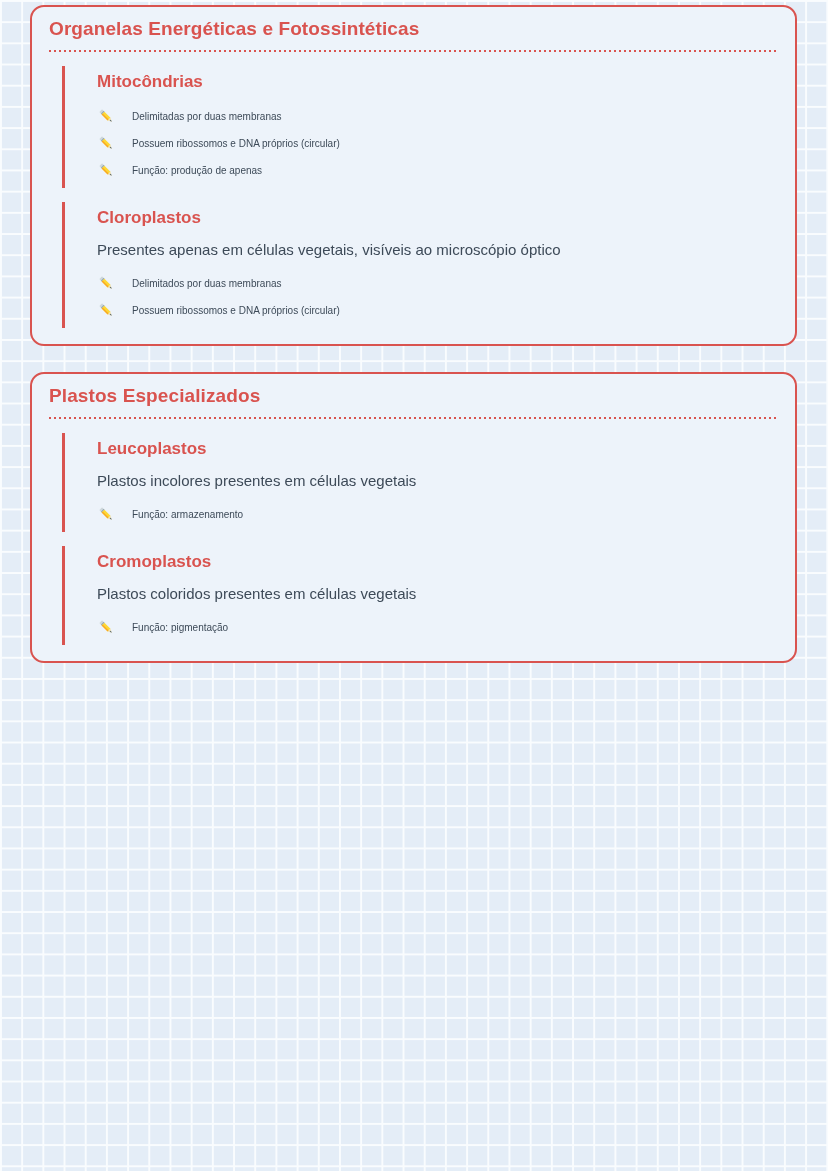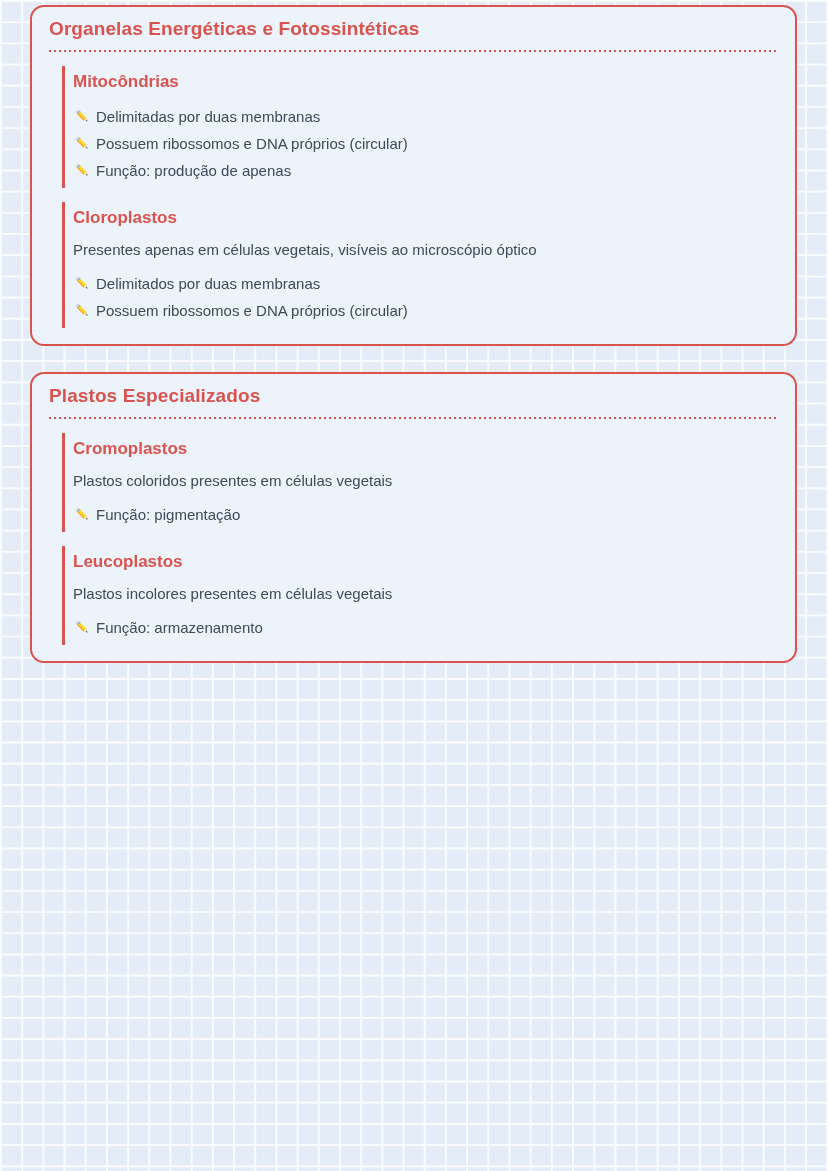--- a/index.html
+++ b/index.html
@@ -42,21 +42,21 @@
   .dotted-divider {
     height: 2px;
     margin-top: 8px;
     background-image: repeating-linear-gradient(90deg,
       #d9534f 0, #d9534f 2px, rgba(0,0,0,0) 2px, rgba(0,0,0,0) 5px);
   }
 
   .section {
     border-left: 3px solid #d9534f;
     margin: 14px 0 0 13px;
-    padding: 2px 0 4px 8px;
+    padding: 2px 0 4px 32px;
   }
 
   .section-heading {
     color: #d9534f;
     font-size: 17px;
     font-weight: bold;
     line-height: 23px;
     margin: 2px 0 10px 0;
   }
 
@@ -65,24 +65,24 @@
     font-size: 15px;
     line-height: 21px;
     margin-bottom: 10px;
   }
 
   .bullet-list { list-style: none; }
 
   .bullet-item {
     display: flex;
     align-items: center;
-    gap: 4px;
+    gap: 16px;
     padding: 3px 0;
     color: #3d4a58;
-    font-size: 15px;
+    font-size: 10px;
     line-height: 21px;
   }
 
   .pencil-icon {
     width: 19px;
     height: 19px;
     flex: 0 0 19px;
     display: inline-block;
   }
 </style>
@@ -176,53 +176,53 @@
 </ul>
   </div>
 </div>
   </section>
 
   <section class="card">
     <h2 class="card-title">Plastos Especializados</h2>
     <div class="dotted-divider"></div>
     <div>
   <div class="section">
+    <h3 class="section-heading">Leucoplastos</h3>
+    <p class="section-desc">Plastos incolores presentes em células vegetais</p>
+    <ul class="bullet-list">
+  <li class="bullet-item">
+    <svg class="pencil-icon" viewBox="0 0 24 24" aria-hidden="true">
+      <g transform="rotate(-45 12 12)">
+        <rect x="9.5" y="1.6" width="5" height="3" rx="1" fill="#cfd8dc"></rect>
+        <rect x="9.5" y="4.4" width="5" height="1.6" fill="#90a4ae"></rect>
+        <rect x="9.5" y="5.8" width="5" height="10.8" fill="#fdd835"></rect>
+        <rect x="9.5" y="5.8" width="1.8" height="10.8" fill="#f9a825"></rect>
+        <polygon points="9.5,16.6 14.5,16.6 12,21.4" fill="#f0e0b2"></polygon>
+        <polygon points="11.1,18.8 12.9,18.8 12,21.4" fill="#455a64"></polygon>
+      </g>
+    </svg>
+    <span>Função: armazenamento</span>
+  </li>
+</ul>
+  </div>
+
+  <div class="section">
     <h3 class="section-heading">Cromoplastos</h3>
     <p class="section-desc">Plastos coloridos presentes em células vegetais</p>
     <ul class="bullet-list">
   <li class="bullet-item">
     <svg class="pencil-icon" viewBox="0 0 24 24" aria-hidden="true">
       <g transform="rotate(-45 12 12)">
         <rect x="9.5" y="1.6" width="5" height="3" rx="1" fill="#cfd8dc"></rect>
         <rect x="9.5" y="4.4" width="5" height="1.6" fill="#90a4ae"></rect>
         <rect x="9.5" y="5.8" width="5" height="10.8" fill="#fdd835"></rect>
         <rect x="9.5" y="5.8" width="1.8" height="10.8" fill="#f9a825"></rect>
         <polygon points="9.5,16.6 14.5,16.6 12,21.4" fill="#f0e0b2"></polygon>
         <polygon points="11.1,18.8 12.9,18.8 12,21.4" fill="#455a64"></polygon>
       </g>
     </svg>
     <span>Função: pigmentação</span>
-  </li>
-</ul>
-  </div>
-
-  <div class="section">
-    <h3 class="section-heading">Leucoplastos</h3>
-    <p class="section-desc">Plastos incolores presentes em células vegetais</p>
-    <ul class="bullet-list">
-  <li class="bullet-item">
-    <svg class="pencil-icon" viewBox="0 0 24 24" aria-hidden="true">
-      <g transform="rotate(-45 12 12)">
-        <rect x="9.5" y="1.6" width="5" height="3" rx="1" fill="#cfd8dc"></rect>
-        <rect x="9.5" y="4.4" width="5" height="1.6" fill="#90a4ae"></rect>
-        <rect x="9.5" y="5.8" width="5" height="10.8" fill="#fdd835"></rect>
-        <rect x="9.5" y="5.8" width="1.8" height="10.8" fill="#f9a825"></rect>
-        <polygon points="9.5,16.6 14.5,16.6 12,21.4" fill="#f0e0b2"></polygon>
-        <polygon points="11.1,18.8 12.9,18.8 12,21.4" fill="#455a64"></polygon>
-      </g>
-    </svg>
-    <span>Função: armazenamento</span>
   </li>
 </ul>
   </div>
 </div>
   </section>
 </main>
 
 </body></html>

